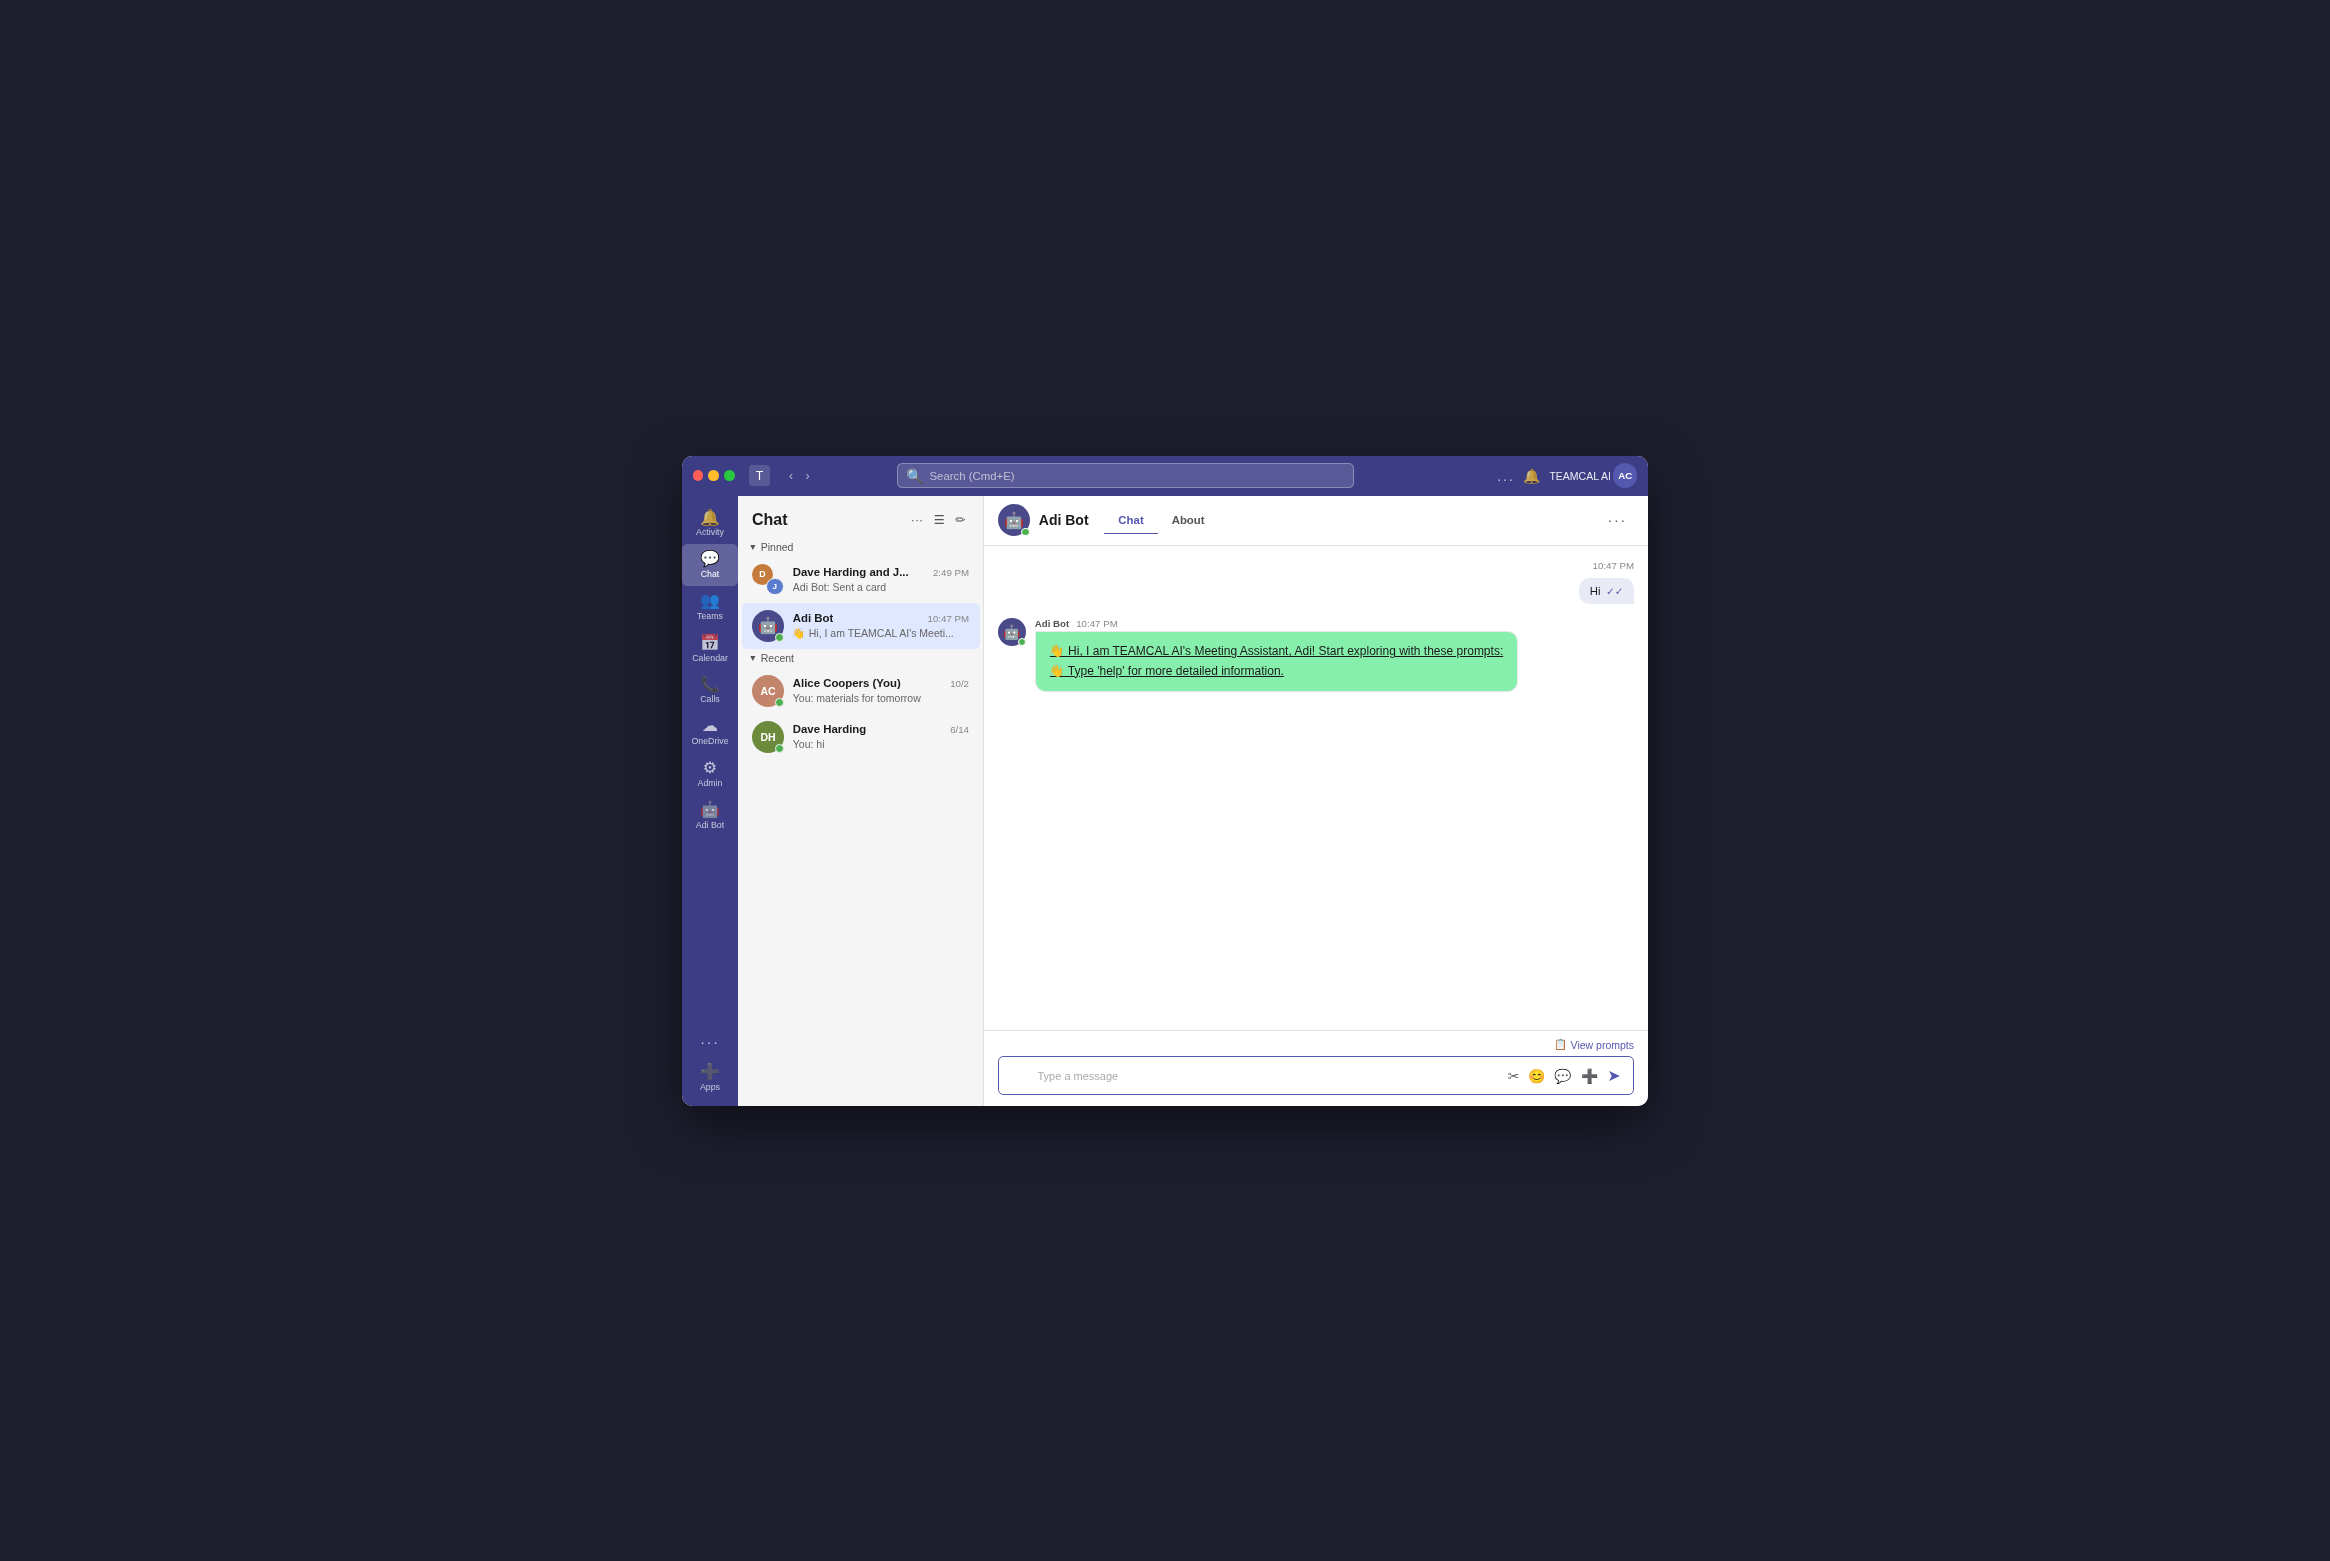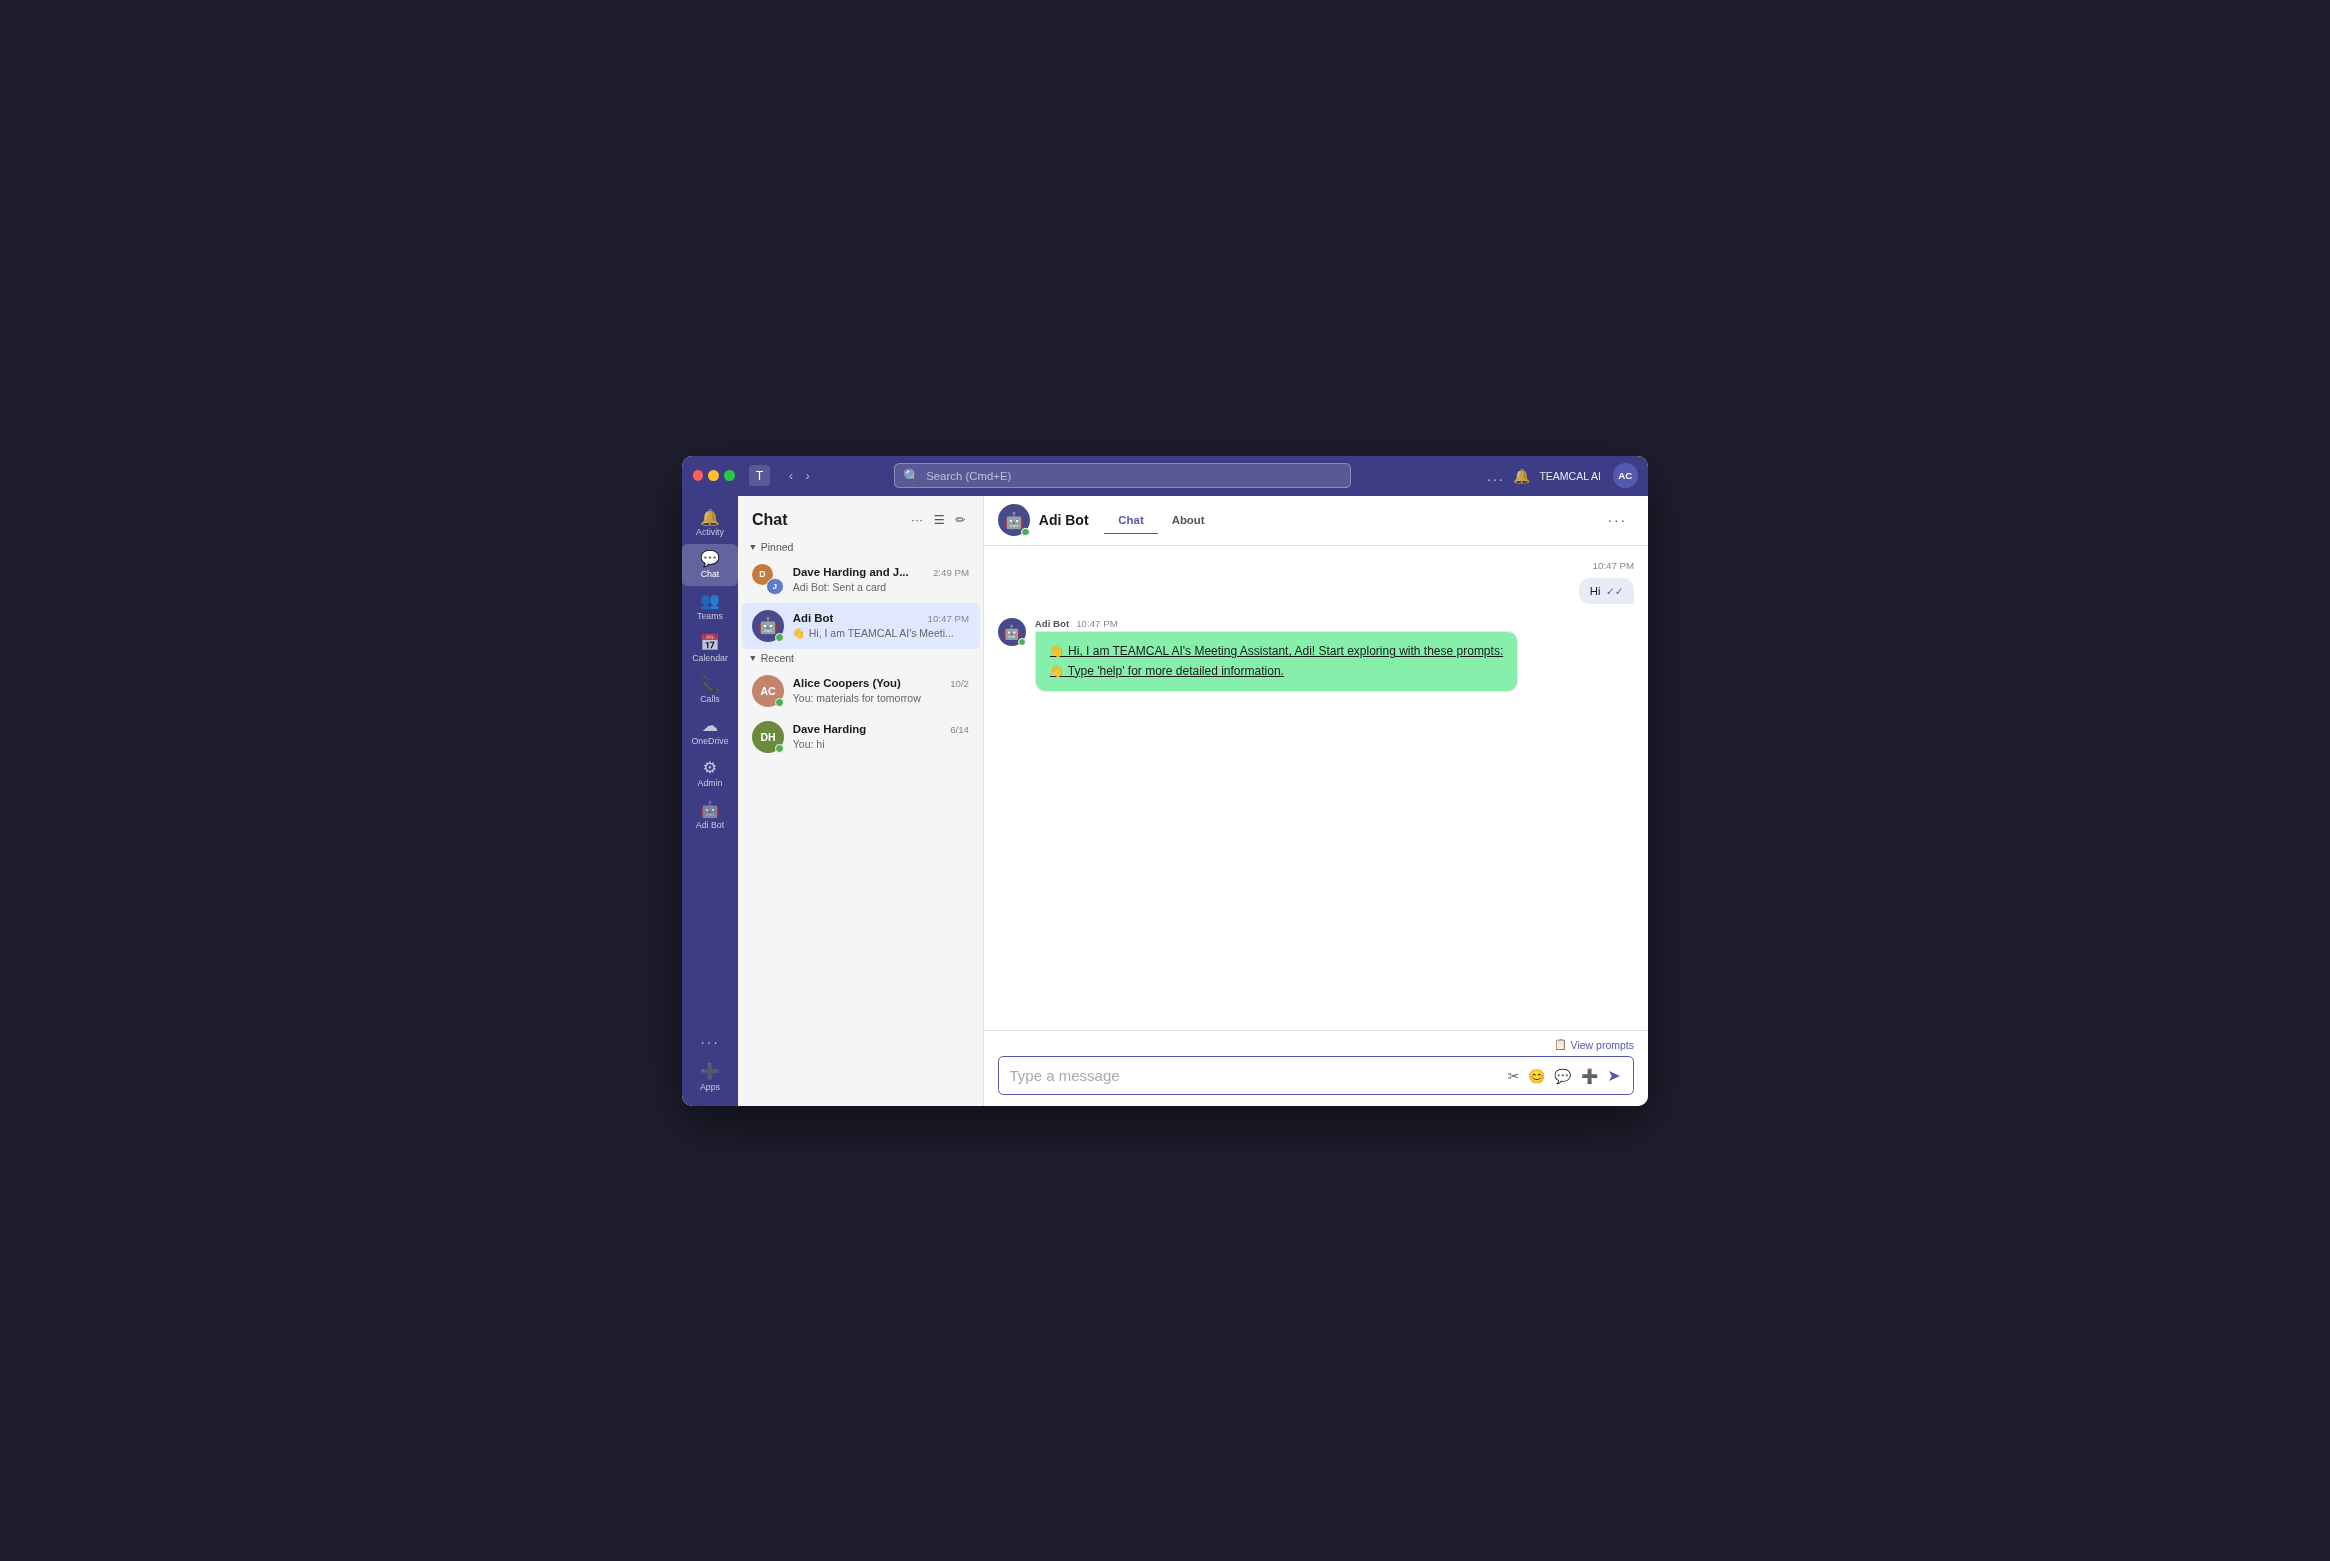--- a/index.html
+++ b/index.html
@@ -97,21 +97,21 @@
       letter-spacing: 1.8px;
     }
     .notification-icon {
       color: rgba(255,255,255,0.7);
       font-size: 14px;
       cursor: pointer;
     }
     .user-info {
       display: flex;
       align-items: center;
-      gap: 12px;
+      gap: 2px;
       color: rgba(255,255,255,0.9);
       font-size: 10.5px;
       cursor: pointer;
     }
     .user-avatar {
       width: 24.6px;
       height: 24.6px;
       border-radius: 50%;
       background: #5558af;
       display: flex;
@@ -502,23 +502,24 @@
       align-items: center;
       border: 1.3px solid #5558af;
       border-radius: 5.3px;
       padding: 7px 10.5px;
       gap: 7px;
     }
     .message-input-box input {
       flex: 1;
       border: none;
       outline: none;
-      font-size: 15px;
+      font-size: 11px;
       color: #1a1a1a;
       background: transparent;
+      margin-left: 28px;
     }
     .message-input-box input::placeholder { color: #aaa; }
     .input-actions {
       display: flex;
       gap: 5.3px;
       align-items: center;
     }
     .input-action-btn {
       background: none;
       border: none;

